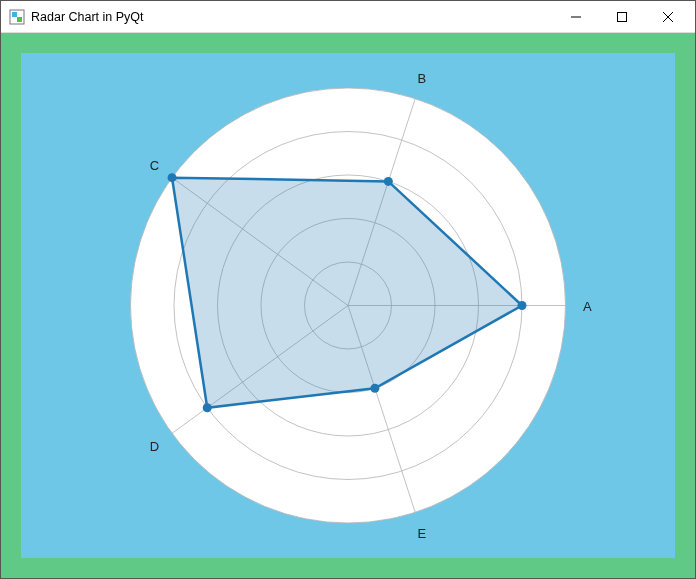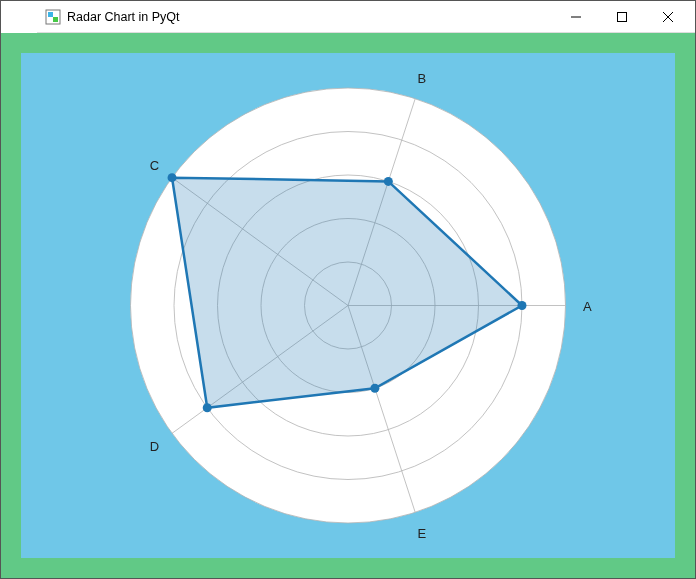--- a/index.html
+++ b/index.html
@@ -1,17 +1,17 @@
 <!DOCTYPE html>
 <html><head>
 <meta charset="utf-8">
 <style>
   html,body{margin:0;padding:0;width:696px;height:579px;font-family:"Segoe UI",Arial,sans-serif;font-size:12px;background:#f0f0f0;overflow:hidden;}
   .window{width:696px;height:579px;background:#fff;border:1px solid #555;box-sizing:border-box;display:flex;flex-direction:column;}
-  .titlebar{height:32px;background:#fff;display:flex;align-items:center;padding:0 4px;border-bottom:1px solid #ddd;box-sizing:border-box;margin-left:36px;}
+  .titlebar{height:32px;background:#fff;display:flex;align-items:center;padding:0 4px;border-bottom:1px solid #ddd;box-sizing:border-box;}
   .app-icon{width:16px;height:16px;margin:0 6px 0 4px;}
   .app-icon svg{display:block;}
   .title{flex:0 0 auto;font-size:12.5px;color:#000;}
   .spacer{flex:1 1 auto;}
   .winbtn{width:46px;height:32px;display:flex;align-items:center;justify-content:center;}
   .winbtn svg{display:block;}
   .outer{flex:1 1 auto;background:#61c986;padding:20px;box-sizing:border-box;}
   .figure{width:100%;height:100%;background:#6fc7e8;position:relative;}
   .chart-svg{position:absolute;inset:0;width:100%;height:100%;}
   .axis-label{position:absolute;font-size:13px;color:#222;font-family:Arial,sans-serif;transform:translate(-50%,-50%);}

